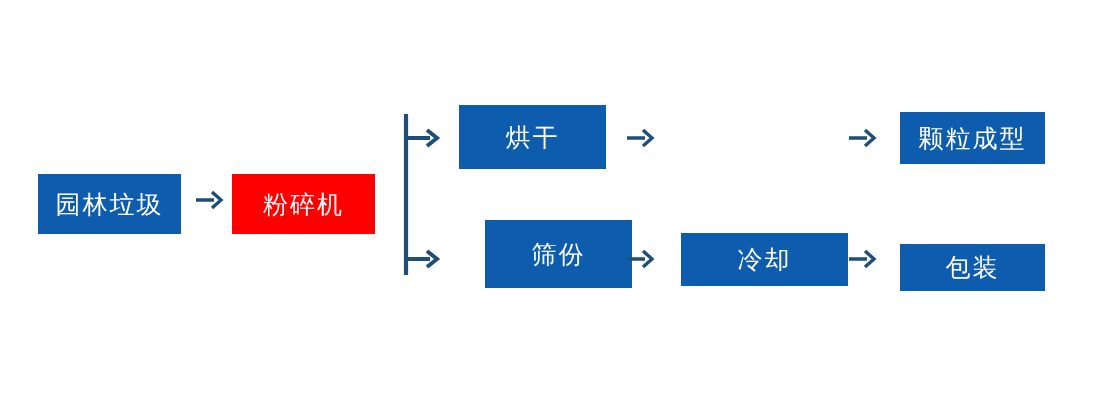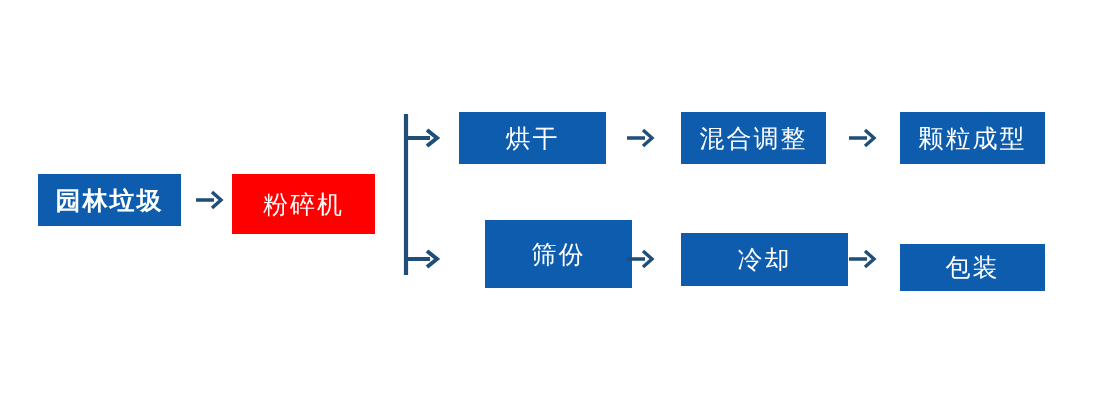--- a/index.html
+++ b/index.html
@@ -43,24 +43,24 @@
   }
   .arrow svg { display: block; width: 100%; height: 100%; }
 
   .split-connector {
     position: absolute;
     color: #1f4e79;
   }
   .split-connector svg { display: block; width: 100%; height: 100%; }
 
   
-  .n-input    { left: 38px;  top: 174px; width: 143px; height: 52px; font-weight: bold; }
+  .n-input    { left: 38px;  top: 174px; width: 143px; height: 60px; }
   .n-crusher  { left: 232px; top: 174px; width: 143px; height: 60px; }
 
-  .n-dry      { left: 459px; top: 112px; width: 147px; height: 52px; }
+  .n-dry      { left: 459px; top: 105px; width: 147px; height: 64px; }
   .n-mix      { left: 681px; top: 112px; width: 145px; height: 52px; }
   .n-pellet   { left: 900px; top: 112px; width: 145px; height: 52px; }
 
   .n-sieve    { left: 459px; top: 220px; width: 147px; height: 68px; margin-left: 26px; }
   .n-cool     { left: 681px; top: 233px; width: 167px; height: 53px; }
   .n-pack     { left: 900px; top: 244px; width: 145px; height: 47px; }
 
   .a-1        { left: 192px; top: 183px; }
   .a-top-1    { left: 623px; top: 121px; }
   .a-top-2    { left: 845px; top: 121px; }
@@ -96,21 +96,20 @@
   </div>
 
   <div class="node node-blue n-dry">烘干</div>
 
   <div class="arrow a-top-1">
     <svg viewBox="0 0 34 34" aria-hidden="true">
       <path d="M4 17 H22 M20 9 L29 17 L20 25" fill="none" stroke="currentColor" stroke-width="3.4" stroke-linecap="butt" stroke-linejoin="miter"></path>
     </svg>
   </div>
 
-  <div class="node node-blue n-mix">混合调整</div>
 
   <div class="arrow a-top-2">
     <svg viewBox="0 0 34 34" aria-hidden="true">
       <path d="M4 17 H22 M20 9 L29 17 L20 25" fill="none" stroke="currentColor" stroke-width="3.4" stroke-linecap="butt" stroke-linejoin="miter"></path>
     </svg>
   </div>
 
   <div class="node node-blue n-pellet">颗粒成型</div>
 
   <div class="node node-blue n-sieve">筛份</div>

